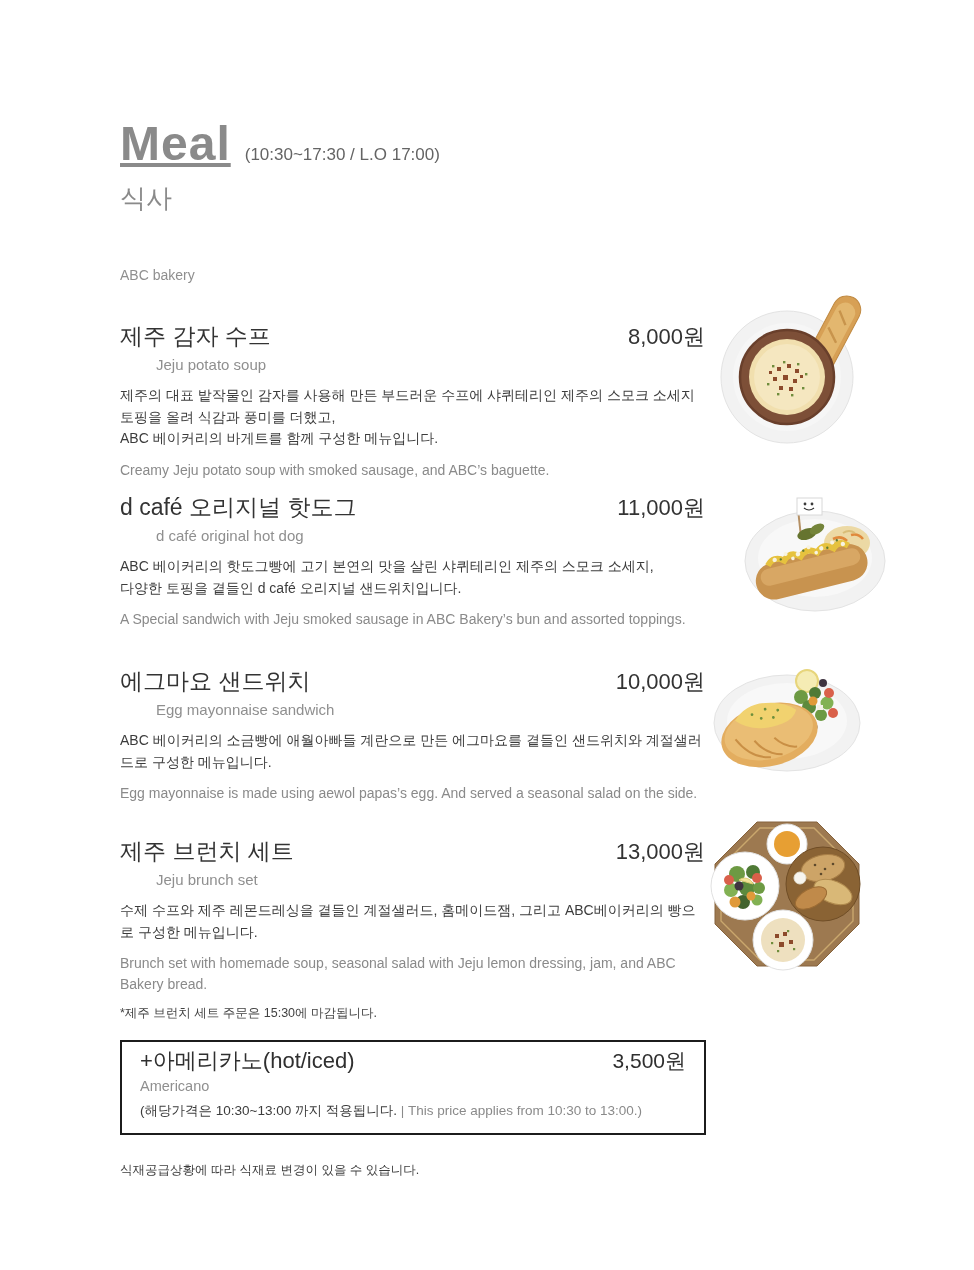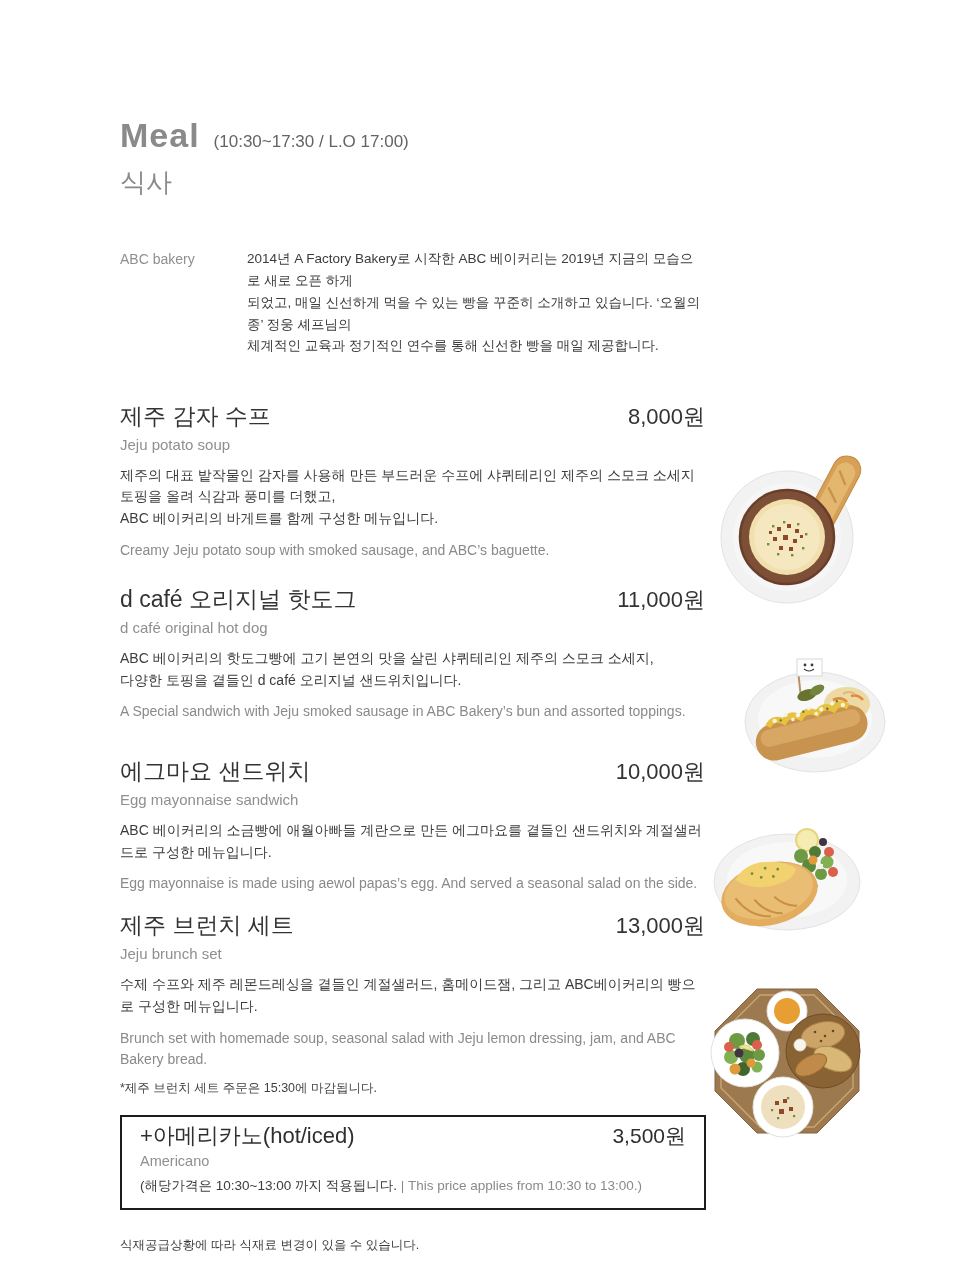--- a/index.html
+++ b/index.html
@@ -2,44 +2,44 @@
 <html><head>
 <meta charset="utf-8">
 <style>
   html,body{margin:0;padding:0;background:#fff;}
   .page{position:relative;width:974px;height:1270px;background:#ffffff;overflow:hidden;
         font-family:"Liberation Sans","DejaVu Sans",sans-serif;color:#3c3c3c;}
   .content{padding:116px 0 0 120px;width:854px;box-sizing:border-box;}
 
   
   .title-row{display:flex;align-items:baseline;gap:14px;}
-  .meal-title{font-size:34px;font-weight:bold;color:#8a8a8a;letter-spacing:1px;margin:0;}
+  .meal-title{font-size:48px;font-weight:bold;color:#8a8a8a;letter-spacing:1px;margin:0;text-decoration:underline;}
   .meal-hours{font-size:17px;color:#646464;}
   .meal-title-ko{font-size:26px;color:#8a8a8a;margin-top:10px;font-weight:normal;}
 
   
   .intro{display:flex;margin-top:48px;width:585px;}
   .intro-left{width:127px;flex:none;}
   .intro-name-ko{font-size:21px;font-weight:bold;color:#2f2f2f;}
   .intro-name-en{font-size:14px;color:#8f8f8f;margin-top:3px;}
   .intro-desc{flex:1;font-size:13.5px;color:#3c3c3c;line-height:1.62;}
   .preline{white-space:pre-line;}
 
   
-  .item-row{display:flex;width:854px;align-items:center;}
+  .item-row{display:flex;width:854px;}
   .item-text{width:585px;flex:none;}
   .item-photo{width:269px;flex:none;position:relative;}
   .row-1{margin-top:38px;min-height:171px;}
   .row-2{min-height:174px;gap:28px;}
   .row-3{min-height:170px;}
   .row-4{min-height:145px;}
   .item-head{display:flex;justify-content:space-between;align-items:baseline;}
   .item-name-ko{font-size:23px;color:#333333;font-weight:normal;margin:0;}
   .item-price{font-size:22px;color:#333333;}
-  .item-name-en{font-size:15px;color:#8f8f8f;margin-top:4px;}
+  .item-name-en{font-size:15px;color:#8f8f8f;margin-top:4px;margin-left:36px;}
   .item-desc-ko{font-size:14px;color:#3c3c3c;line-height:1.55;margin-top:12px;}
   .item-desc-en{font-size:14px;color:#8a8a8a;line-height:1.5;margin-top:10px;}
   .item-note{font-size:12.5px;color:#424242;margin-top:10px;}
 
   .photo{position:absolute;}
   .photo-1{top:-26px;left:12px;}
   .photo-2{top:-7px;left:8px;}
   .photo-3{top:-15px;left:4px;}
   .photo-4{top:-26px;left:-6px;}
 
@@ -67,23 +67,20 @@
         <h1 class="meal-title">Meal</h1>
         <span class="meal-hours">(10:30~17:30 / L.O 17:00)</span>
       </div>
       <div class="meal-title-ko">식사</div>
     </div>
 
     <div class="intro">
       <div class="intro-left">
         <div class="intro-name-en">ABC bakery</div>
       </div>
-      <div class="intro-desc preline">2014년 A Factory Bakery로 시작한 ABC 베이커리는 2019년 지금의 모습으로 새로 오픈 하게
-되었고, 매일 신선하게 먹을 수 있는 빵을 꾸준히 소개하고 있습니다. ‘오월의 종’ 정웅 셰프님의
-체계적인 교육과 정기적인 연수를 통해 신선한 빵을 매일 제공합니다.</div>
     </div>
 
     <div class="item-row row-1">
       <div class="item-text">
         <div class="item-head">
           <h3 class="item-name-ko">제주 감자 수프</h3>
           <span class="item-price">8,000원</span>
         </div>
         <div class="item-name-en">Jeju potato soup</div>
         <div class="item-desc-ko preline">제주의 대표 밭작물인 감자를 사용해 만든 부드러운 수프에 샤퀴테리인 제주의 스모크 소세지 토핑을 올려 식감과 풍미를 더했고,

